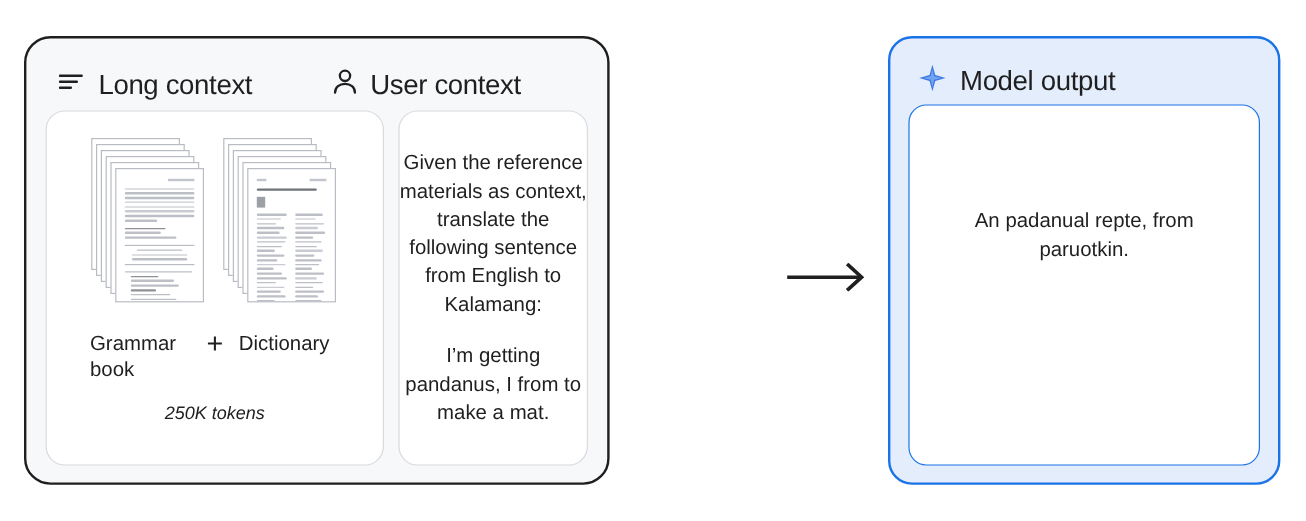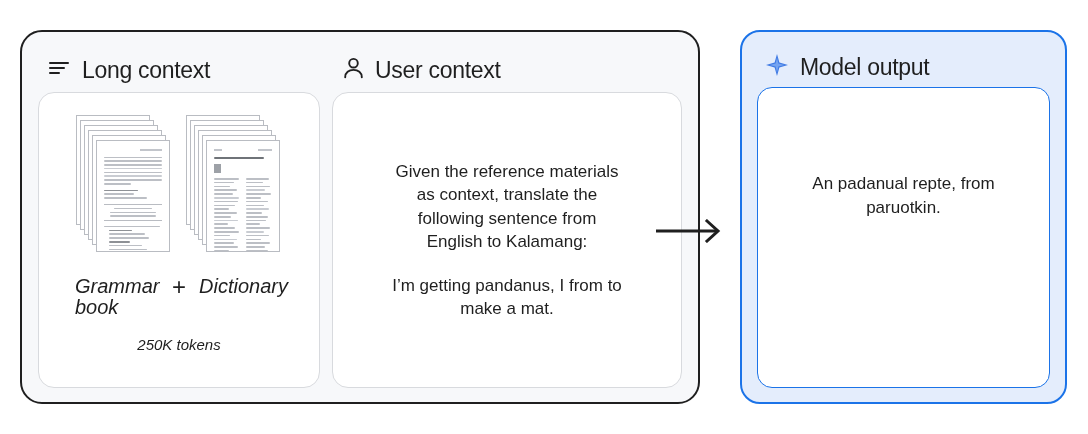--- a/index.html
+++ b/index.html
@@ -14,21 +14,21 @@
     font-family: "Liberation Sans", sans-serif;
     color: #1f1f1f;
     overflow: hidden;
   }
 
   
   #input-card {
     position: absolute;
     left: 20px;
     top: 30px;
-    width: 680px;
+    width: 488px;
     height: 374px;
     box-sizing: border-box;
     background: #f7f8fa;
     border: 2.5px solid #1f1f1f;
     border-radius: 22px;
     padding: 16px 16px 14px 16px;
     display: flex;
     flex-direction: column;
   }
 
@@ -150,25 +150,24 @@
   
   .labels-row {
     flex: 0 0 auto;
     display: flex;
     align-items: flex-start;
     justify-content: center;
     gap: 13px;
     padding-top: 16px;
   }
   .lbl {
-    font-size: 20px;
+    font-size: 17px;
     line-height: 21px;
     color: #1f1f1f;
     width: 84px;
-    font-style: italic;
   }
   .lbl.left  { text-align: left; }
   .lbl.right { text-align: left; }
   .plus {
     font-size: 24px;
     line-height: 21px;
     color: #1f1f1f;
     font-weight: 400;
   }
   .tokens {

